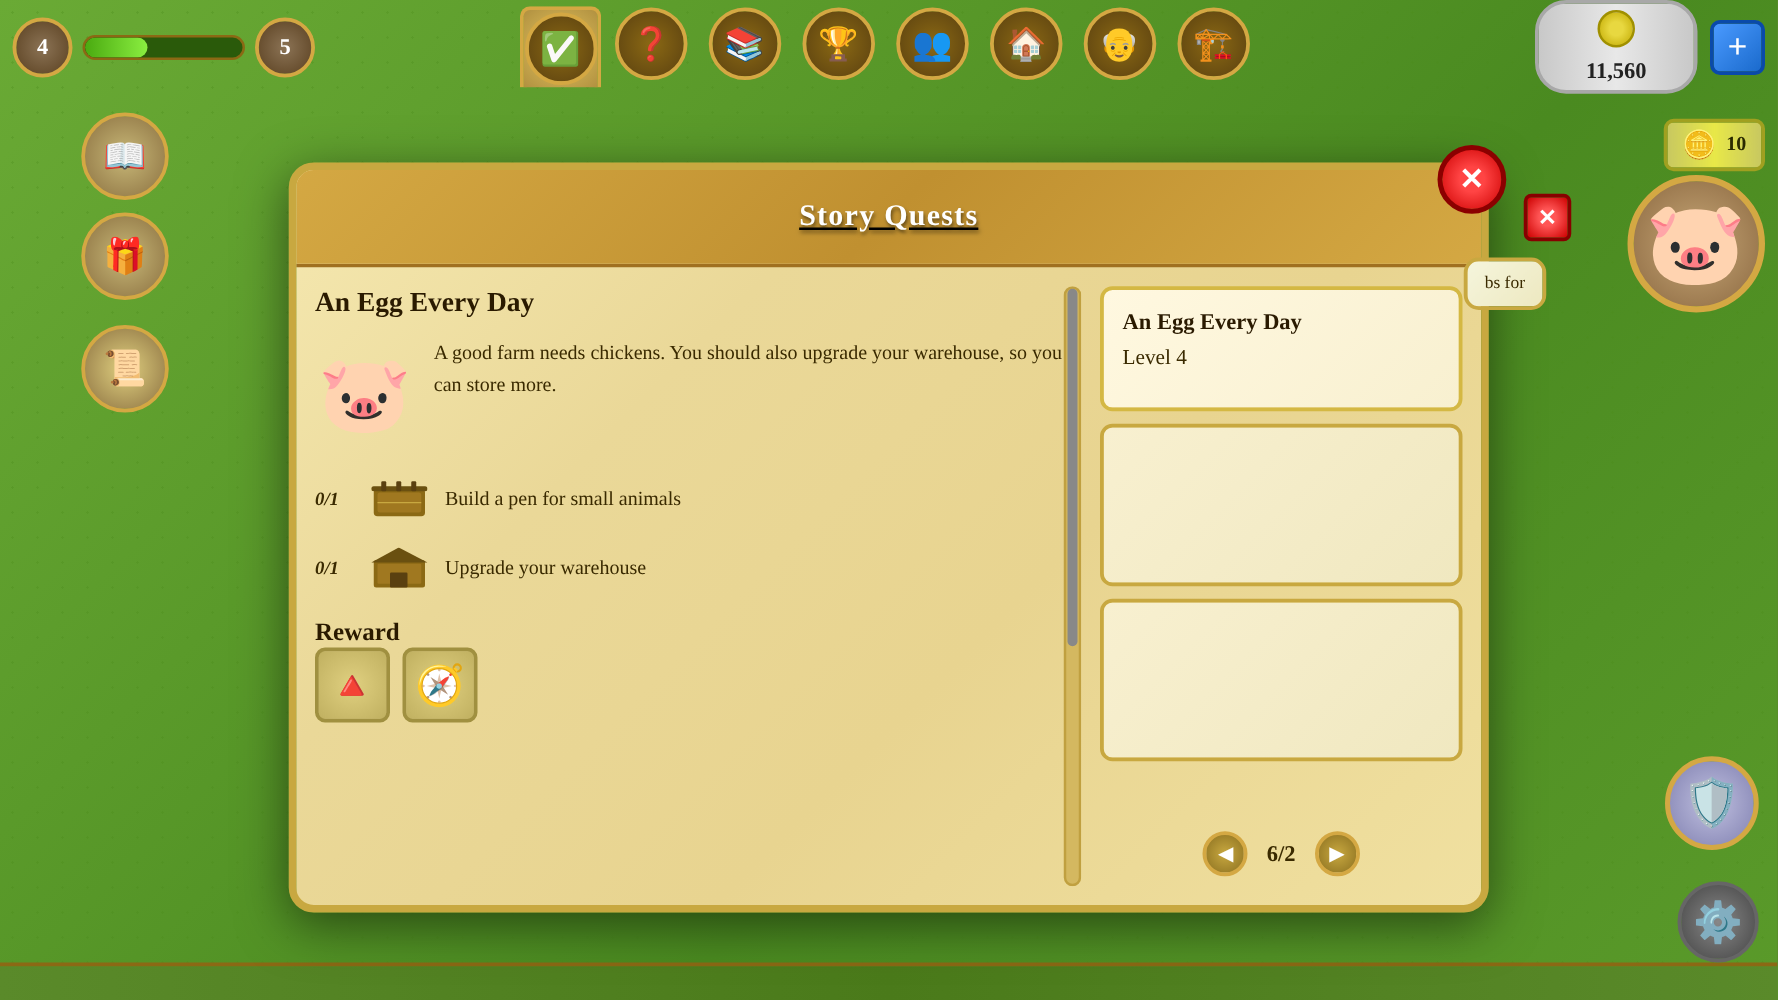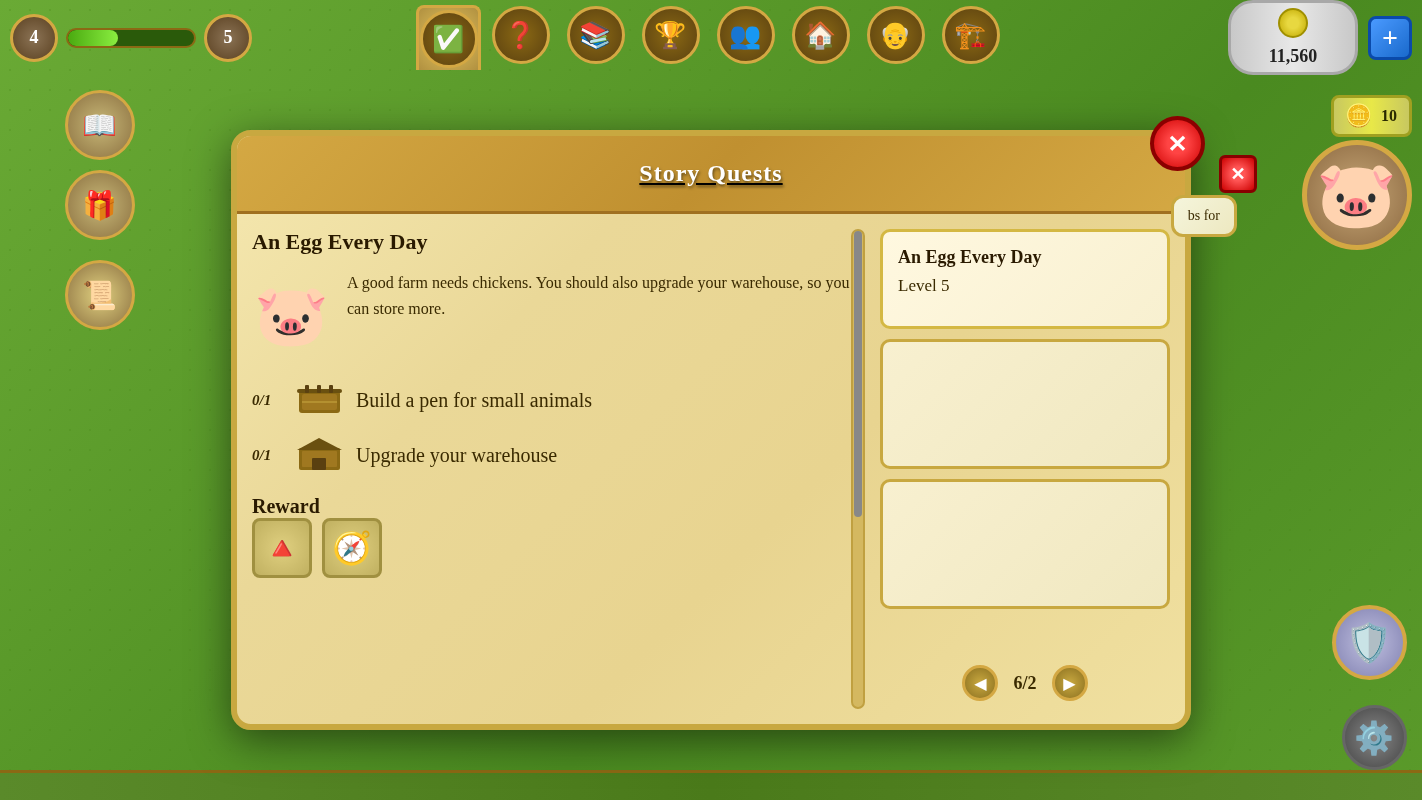--- a/index.html
+++ b/index.html
@@ -350,21 +350,21 @@
       width: 50px;
       height: 40px;
       display: flex;
       align-items: center;
       justify-content: center;
       font-size: 30px;
     }
 
     .task-text {
       color: #3a2a00;
-      font-size: 20px;
+      font-size: 16px;
       line-height: 1.4;
     }
 
     .reward-section {
       margin-top: 10px;
     }
 
     .reward-title {
       font-size: 20px;
       font-weight: bold;
@@ -628,42 +628,42 @@
 
         <div style="position:absolute; right:0; top:0; bottom:0; width:14px; background:#d4b860; border-radius:7px; border:2px solid #c0a040;">
           <div style="position:absolute; top:0; left:1px; right:1px; height:60%; background:#888; border-radius:5px;"></div>
         </div>
       </div>
 
       <div class="quest-list-panel">
 
         <div class="quest-card active">
           <div class="quest-card-title">An Egg Every Day</div>
-          <div class="quest-card-level">Level 5</div>
+          <div class="quest-card-level">Level 4</div>
         </div>
 
         <div class="quest-card" style="min-height:130px;">
         </div>
 
         <div class="quest-card" style="min-height:130px;">
         </div>
 
         <div class="pagination">
           <div class="page-arrow">◀</div>
           <span class="page-indicator">6/2</span>
           <div class="page-arrow">▶</div>
         </div>
 
       </div>
 
     </div>
   </div>
 </div>
 
-<div class="notif-bubble" style="top:195px; right:185px;">
+<div class="notif-bubble" style="top:206px; right:185px;">
   <span>bs for</span>
 </div>
 
 <div style="position:absolute; top:140px; right:10px; width:110px; height:110px; background: radial-gradient(circle, #c8a878 0%, #8B6840 100%); border: 5px solid #d4a843; border-radius:50%; display:flex; align-items:center; justify-content:center; font-size:65px; z-index:15;">🐷</div>
 
 <div style="position:absolute; top:95px; right:10px; background: linear-gradient(90deg, #c8c860, #e8e848, #c8c860); border: 3px solid #a0a020; border-radius:8px; padding:5px 12px; font-size:16px; font-weight:bold; color:#2a2a00; display:flex; align-items:center; gap:8px; z-index:15;">
   <span style="font-size:22px;">🪙</span>
   <span>10</span>
 </div>
 

